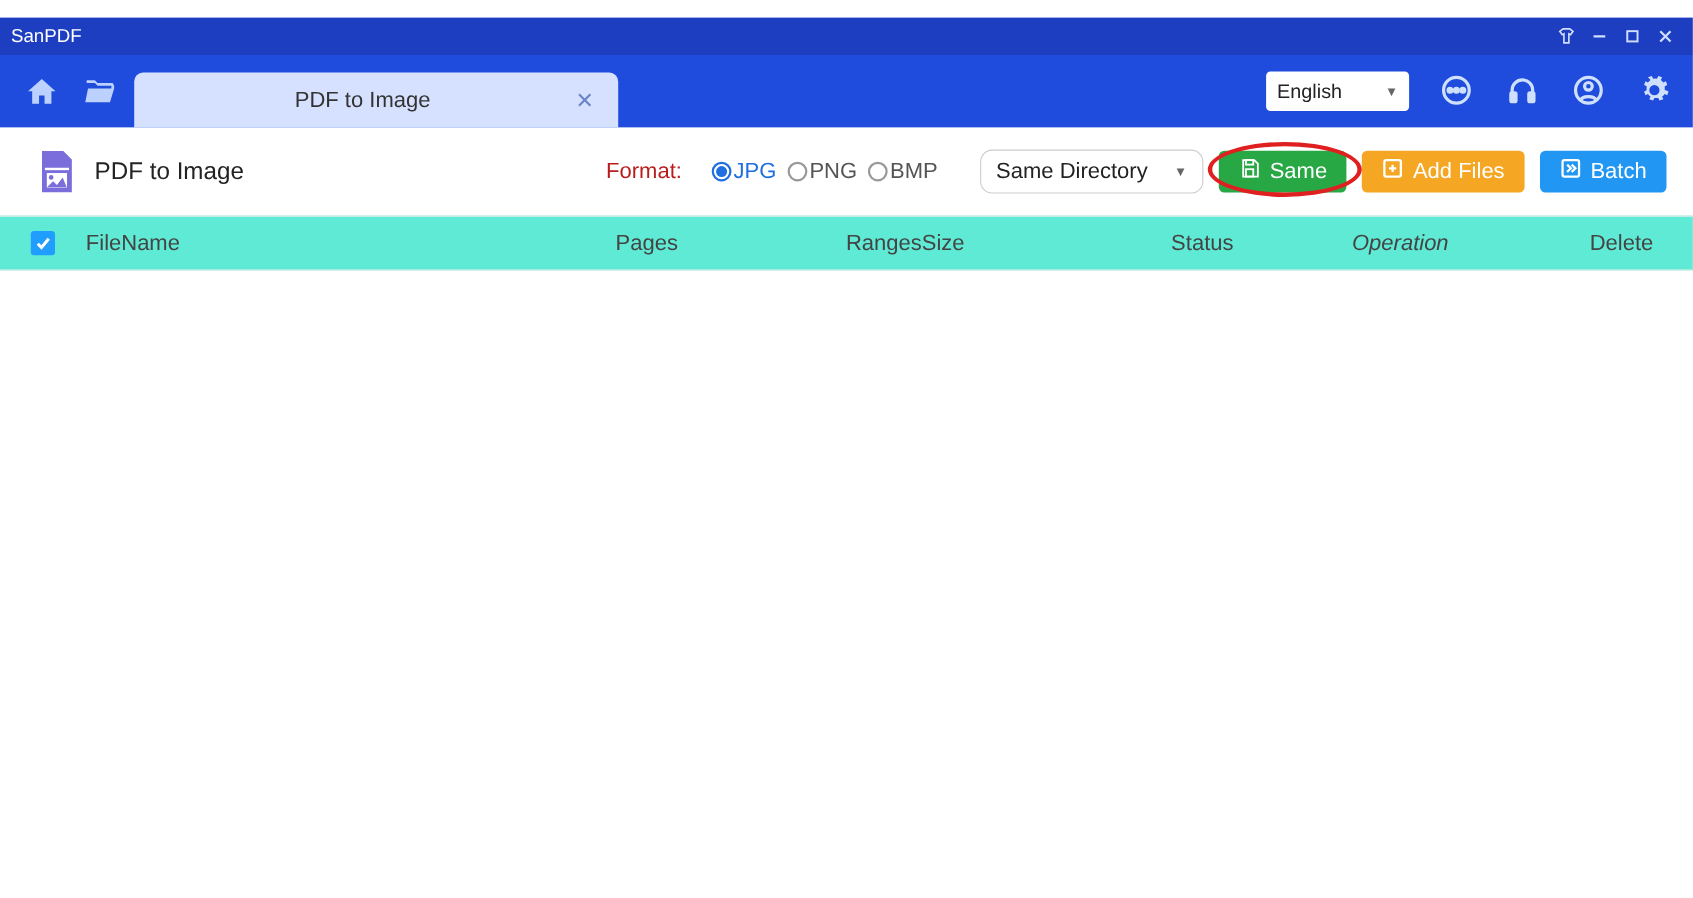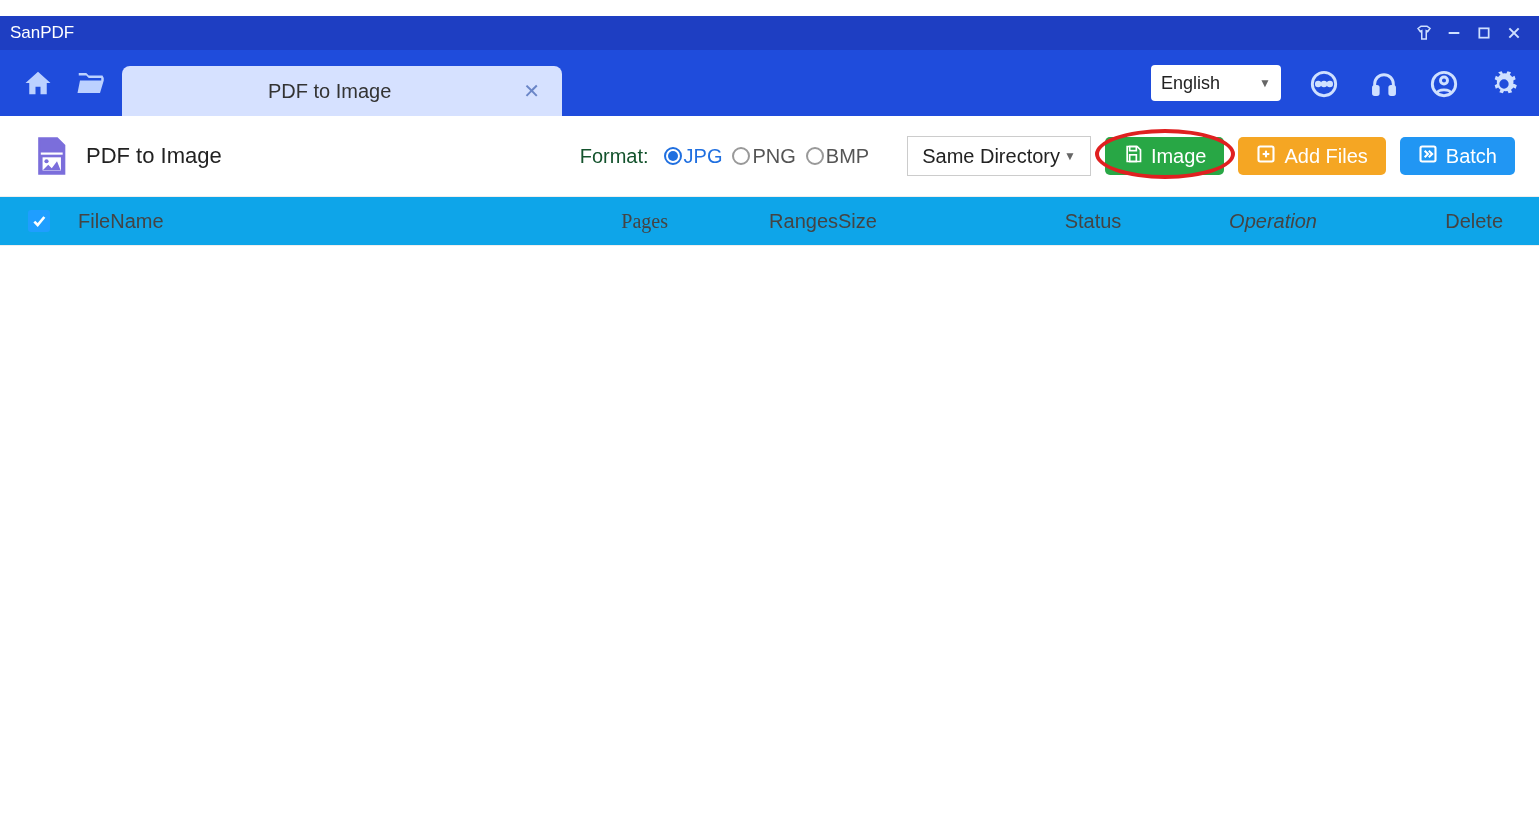--- a/index.html
+++ b/index.html
@@ -60,21 +60,21 @@
     }
     .tab .tab-close {
       color: #6a85c7;
       font-size: 20px;
       cursor: pointer;
       padding: 0 4px;
     }
     .toolbar .right {
       margin-left: auto;
       display: flex;
-      align-items: flex-end;
+      align-items: flex-start;
       gap: 26px;
     }
     .lang-select {
       background: #fff;
       border-radius: 4px;
       height: 36px;
       width: 130px;
       display: flex;
       align-items: center;
       padding: 0 10px;
@@ -100,48 +100,48 @@
     }
     .action-row .pageicon {
       width: 44px; height: 44px;
       display: flex; align-items: center; justify-content: center;
     }
     .action-row .page-title {
       font-size: 22px;
       color: #222;
     }
     .action-row .spacer { flex: 1; }
-    .format-label { font-size: 20px; color: #14532d; margin-right: 1px; }
+    .format-label { font-size: 20px; color: #b91c1c; margin-right: 13px; }
     .radio-group { display: flex; align-items: center; gap: 4px; margin-right: 18px; justify-content: flex-end; }
     .radio {
       display: flex; align-items: center; gap: 2px;
       font-size: 20px; color: #555; cursor: pointer;
       margin-right: 6px;
     }
     .radio .outer {
       width: 18px; height: 18px; border-radius: 50%;
       border: 2px solid #999; display: flex;
       align-items: center; justify-content: center;
     }
     .radio.selected .outer { border-color: #1f6fe0; }
     .radio.selected .inner {
       width: 10px; height: 10px; border-radius: 50%; background: #1f6fe0;
     }
     .radio.selected span.lbl { color: #1f6fe0; }
     .dropdown-btn {
       border: 1px solid #ccc;
-      border-radius: 0;
+      border-radius: 11px;
       background: #fff;
       height: 40px;
       padding: 0 14px;
       display: flex; align-items: center;
       font-size: 20px;
       color: #222;
       cursor: pointer;
-      gap: 4px;
+      gap: 24px;
     }
     .dropdown-btn .arrow { color: #666; font-size: 12px; }
     .btn {
       height: 38px;
       border-radius: 5px;
       display: flex; align-items: center;
       padding: 0 18px;
       gap: 8px;
       font-size: 20px;
       color: #fff;
@@ -153,41 +153,41 @@
     .btn.blue { background: #2196f3; }
     .red-ellipse {
       position: absolute;
       border: 4px solid #e02020;
       border-radius: 50%;
       width: 140px; height: 50px;
       pointer-events: none;
     }
     .save-wrap { position: relative; display: flex; align-items: center; }
     .table-header {
-      background: #0ea5e9;
+      background: #5eead4;
       border-top: 1px solid #eee;
       border-bottom: 1px solid #eee;
       height: 50px;
       display: flex;
       align-items: center;
       padding: 0 28px;
       color: #444;
       font-size: 20px;
     }
     .checkbox {
       width: 22px; height: 22px;
       background: #1f9eff;
       border-radius: 3px;
       display: flex; align-items: center; justify-content: center;
       cursor: pointer;
       margin-right: 28px;
       color: #fff;
     }
     .col-filename { flex: 0 0 430px; }
-    .col-pages { flex: 0 0 160px; text-align: right; font-family: Liberation Serif, serif; }
+    .col-pages { flex: 0 0 160px; text-align: center; }
     .col-ranges { flex: 0 0 170px; text-align: right; }
     .col-size { flex: 0 0 170px; }
     .col-status { flex: 0 0 170px; text-align: center; }
     .col-operation { flex: 0 0 190px; text-align: center; font-style: italic; }
     .col-delete { flex: 1; text-align: right; padding-right: 8px; }
   </style>
 </head>
 <body>
 
 <div class="titlebar">
@@ -303,21 +303,21 @@
     <div class="save-wrap">
       <div class="red-ellipse" style="left:-10px; top:-8px;"></div>
       <button class="btn green">
         <span>
           <svg width="20" height="20" viewBox="0 0 24 24" fill="none" stroke="#fff" stroke-width="2">
               <path d="M5 3h12l4 4v14H5z"></path>
               <rect x="8" y="3" width="8" height="5"></rect>
               <rect x="8" y="13" width="8" height="8"></rect>
             </svg>
         </span>
-        <span>Image</span>
+        <span>Same</span>
       </button>
     </div>
     <button class="btn orange">
       <span>
         <svg width="20" height="20" viewBox="0 0 24 24" fill="none" stroke="#fff" stroke-width="2.5">
             <rect x="3" y="3" width="18" height="18" rx="2"></rect>
             <line x1="12" y1="8" x2="12" y2="16"></line>
             <line x1="8" y1="12" x2="16" y2="12"></line>
           </svg>
       </span>

